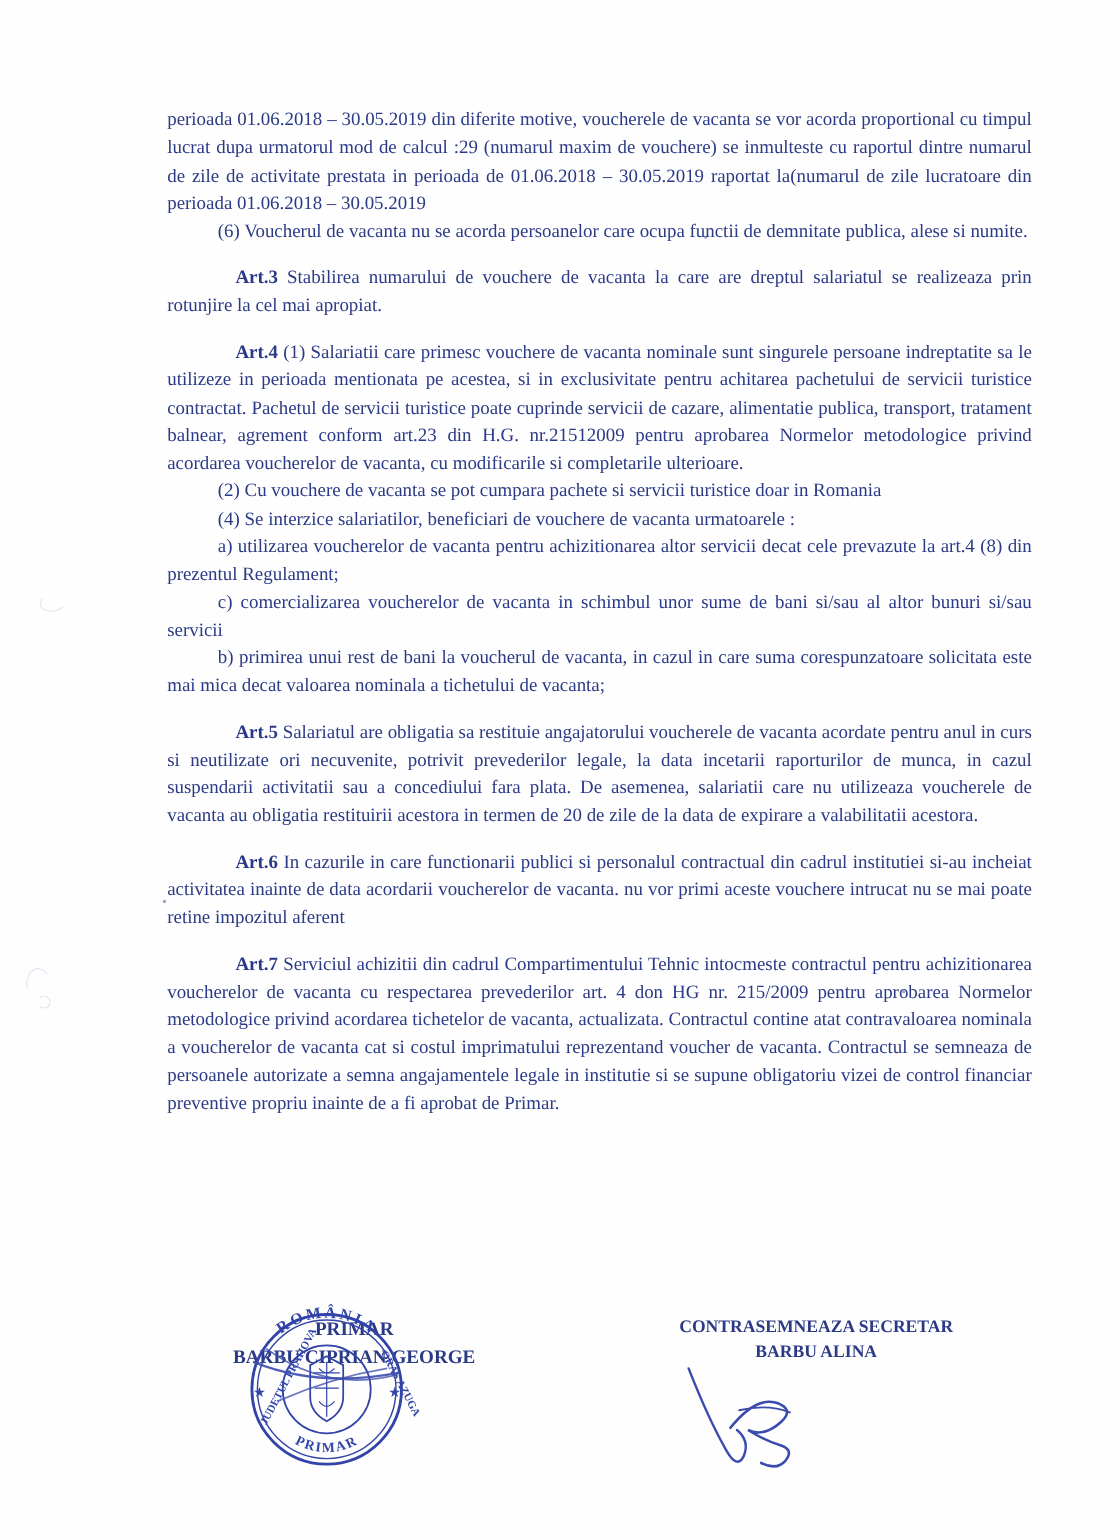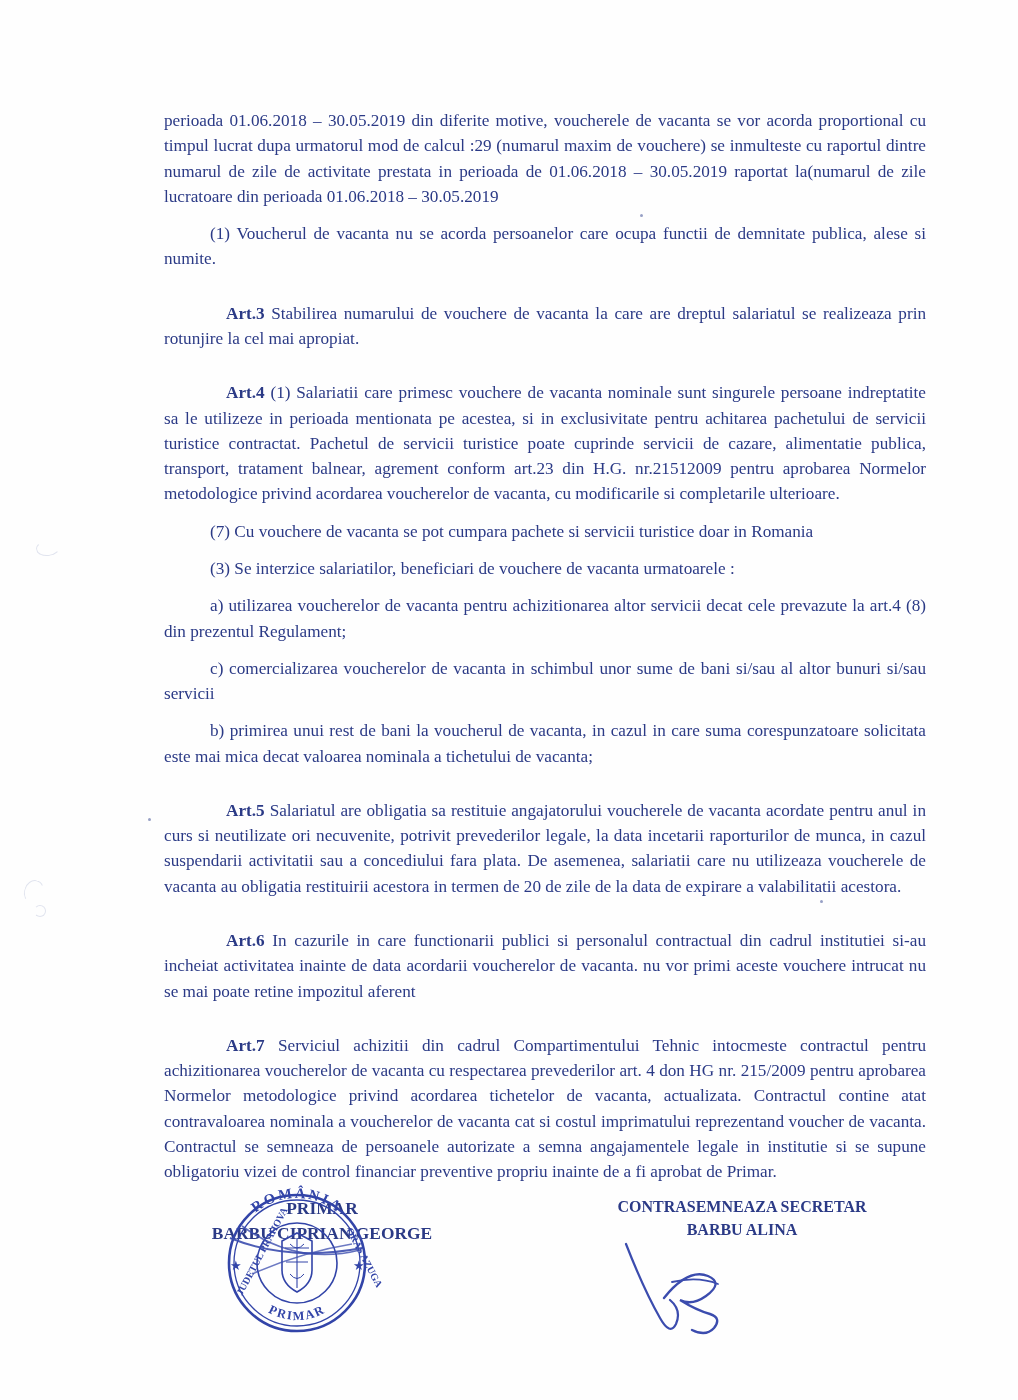--- a/index.html
+++ b/index.html
@@ -35,21 +35,21 @@
     position: absolute;
     left: 152px;
     top: 96px;
     width: 786px;
     font-size: 17.2px;
     line-height: 1.47;
     text-align: justify;
     text-justify: inter-word;
   }
   p {
-    margin: 12px;
+    margin: 0;
   }
   p.block {
     margin-bottom: 0;
   }
   .gap {
     height: 17px;
   }
   .indent {
     text-indent: 62px;
   }
@@ -129,31 +129,31 @@
   <div class="scan-mark m2"></div>
   <div class="scan-mark m3"></div>
   <div class="tiny-mark" style="left:640px; top:214px;"></div>
   <div class="tiny-mark" style="left:820px; top:900px;"></div>
   <div class="tiny-mark" style="left:148px; top:818px;"></div>
 
   <div class="content">
 
     <p class="block">perioada 01.06.2018 – 30.05.2019 din diferite motive, voucherele de vacanta se vor acorda proportional cu timpul lucrat dupa urmatorul mod de calcul :29 (numarul maxim de vouchere) se inmulteste cu raportul dintre numarul de zile de activitate prestata in perioada de 01.06.2018 – 30.05.2019 raportat la(numarul de zile lucratoare din perioada 01.06.2018 – 30.05.2019</p>
 
-    <p class="block indent-sm">(1) Voucherul de vacanta nu se acorda persoanelor care ocupa functii de demnitate publica, alese si numite.</p>
+    <p class="block indent-sm">(6) Voucherul de vacanta nu se acorda persoanelor care ocupa functii de demnitate publica, alese si numite.</p>
 
 
     <div class="gap"></div>
     <p class="block indent"><b class="art">Art.3</b><span> Stabilirea numarului de vouchere de vacanta la care are dreptul salariatul se realizeaza prin rotunjire la cel mai apropiat.</span></p>
 
     <div class="gap"></div>
     <p class="block indent"><b class="art">Art.4</b><span> (1) Salariatii care primesc vouchere de vacanta nominale sunt singurele persoane indreptatite sa le utilizeze in perioada mentionata pe acestea, si in exclusivitate pentru achitarea pachetului de servicii turistice contractat. Pachetul de servicii turistice poate cuprinde servicii de cazare, alimentatie publica, transport, tratament balnear, agrement conform art.23 din H.G. nr.21512009 pentru aprobarea Normelor metodologice privind acordarea voucherelor de vacanta, cu modificarile si completarile ulterioare.</span></p>
 
-    <p class="block indent-sm">(7) Cu vouchere de vacanta se pot cumpara pachete si servicii turistice doar in Romania</p>
-    <p class="block indent-sm">(3) Se interzice salariatilor, beneficiari de vouchere de vacanta urmatoarele :</p>
+    <p class="block indent-sm">(2) Cu vouchere de vacanta se pot cumpara pachete si servicii turistice doar in Romania</p>
+    <p class="block indent-sm">(4) Se interzice salariatilor, beneficiari de vouchere de vacanta urmatoarele :</p>
     <p class="block indent-sm">a) utilizarea voucherelor de vacanta pentru achizitionarea altor servicii decat cele prevazute la art.4 (8) din prezentul Regulament;</p>
     <p class="block indent-sm">c) comercializarea voucherelor de vacanta in schimbul unor sume de bani si/sau al altor bunuri si/sau servicii</p>
     <p class="block indent-sm">b) primirea unui rest de bani la voucherul de vacanta, in cazul in care suma corespunzatoare solicitata este mai mica decat valoarea nominala a tichetului de vacanta;</p>
 
     <div class="gap"></div>
     <p class="block indent"><b class="art">Art.5</b><span> Salariatul are obligatia sa restituie angajatorului voucherele de vacanta acordate pentru anul in curs si neutilizate ori necuvenite, potrivit prevederilor legale, la data incetarii raporturilor de munca, in cazul suspendarii activitatii sau a concediului fara plata. De asemenea, salariatii care nu utilizeaza voucherele de vacanta au obligatia restituirii acestora in termen de 20 de zile de la data de expirare a valabilitatii acestora.</span></p>
 
     <div class="gap"></div>
     <p class="block indent"><b class="art">Art.6</b><span> In cazurile in care functionarii publici si personalul contractual din cadrul institutiei si-au incheiat activitatea inainte de data acordarii voucherelor de vacanta. nu vor primi aceste vouchere intrucat nu se mai poate retine impozitul aferent</span></p>
 

